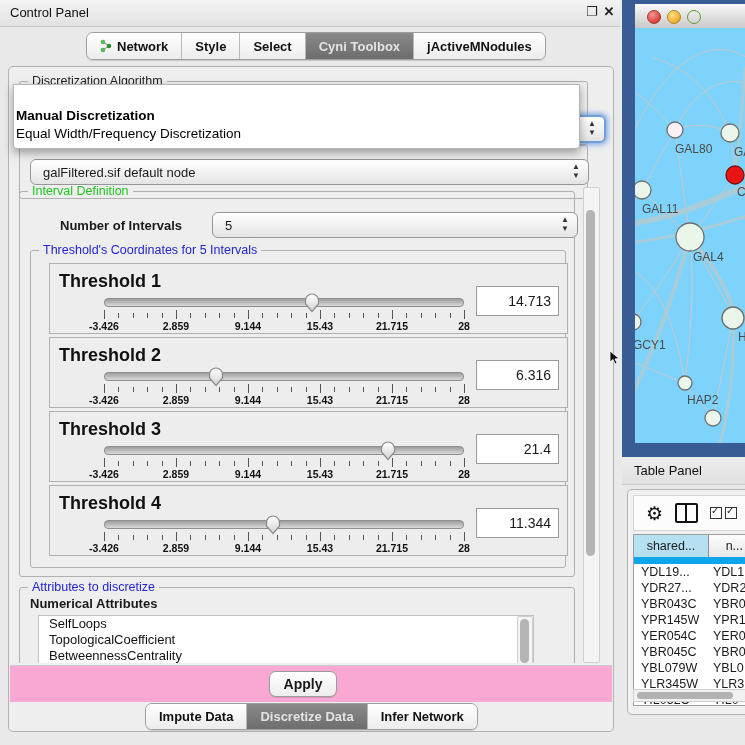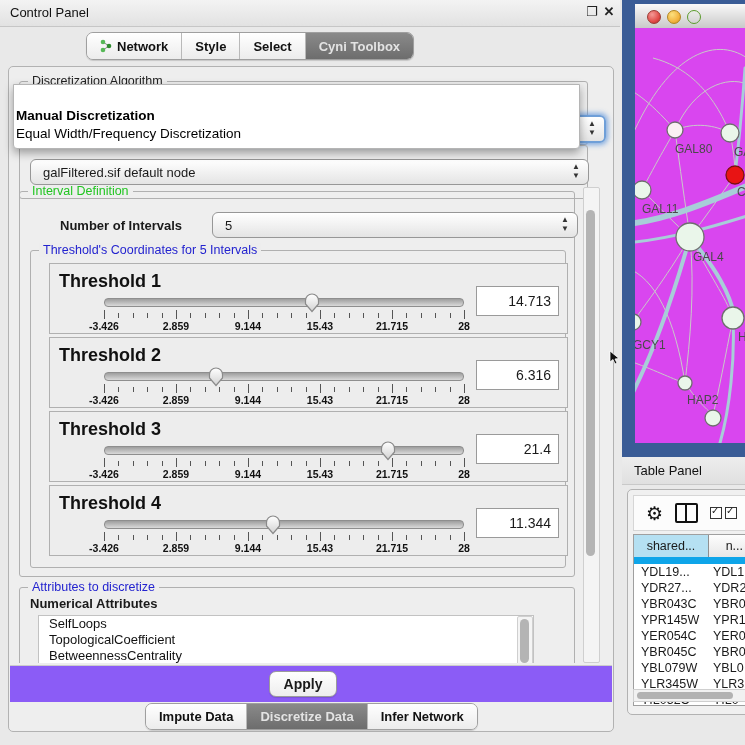--- a/index.html
+++ b/index.html
@@ -65,21 +65,21 @@
   .list-item{font-size:13px;padding:0 0 0 10px;height:16px;line-height:16px;color:#111;white-space:nowrap;}
   
   .button{position:absolute;border:1px solid #9b9b9b;border-radius:7px;
           background:linear-gradient(#ffffff,#ededed);font-size:14px;font-weight:bold;
           display:flex;align-items:center;justify-content:center;box-shadow:0 1px 1px rgba(0,0,0,.12);}
   
   .netwin{position:absolute;left:622px;top:0;width:123px;height:457px;background:#3a5c96;}
   .mac-titlebar{position:absolute;left:13px;top:4px;right:0;height:24px;
                 background:linear-gradient(#f9f9f9,#c9c9c9);border-bottom:1px solid #9b9b9b;}
   .light{position:absolute;top:6px;width:12px;height:12px;border-radius:50%;}
-  .canvas{position:absolute;left:13px;top:28px;right:0;bottom:14px;background:#d946ef;overflow:hidden;}
+  .canvas{position:absolute;left:13px;top:28px;right:0;bottom:14px;background:#7dd3fc;overflow:hidden;}
   
   .tp-bar{position:absolute;left:622px;top:457px;width:123px;height:27px;
           background:linear-gradient(#ededed,#e0e0e0);border-bottom:1px solid #c9c9c9;}
   .tp-bar span{position:absolute;left:12px;top:6px;font-size:13px;color:#111;}
   .tp-panel{position:absolute;left:627px;top:489px;width:118px;height:224px;background:#f0f0f0;
             border:1px solid #b2b2b2;border-radius:5px 0 0 5px;}
   .tp-toolbar{position:absolute;left:5px;top:5px;right:0;height:34px;background:#fcfcfc;
               border:1px solid #d6d6d6;display:flex;align-items:center;gap:12px;padding-left:12px;}
   .chk{width:10px;height:10px;border:1.5px solid #333;display:inline-block;position:relative;background:#fff;}
   .chk:after{content:"✓";position:absolute;left:0px;top:-3px;font-size:10px;color:#222;}
@@ -121,20 +121,23 @@
         <span>Network</span>
       </div>
       <div class="tab">
         <span>Style</span>
       </div>
       <div class="tab">
         <span>Select</span>
       </div>
       <div class="tab selected">
         <span>Cyni Toolbox</span>
+      </div>
+      <div class="tab">
+        <span>jActiveMNodules</span>
       </div>
     </div>
 
   <div class="content">
 
     <div class="groupbox" style="left:10px;top:14px;width:567px;height:62px;">
       <span class="group-title gt-black">Discretization Algorithm</span>
       <div class="combo focus-ring" style="left:10px;top:33px;width:560px;">
         <span class="stepper">▲<br>▼</span>
       </div>
@@ -387,21 +390,21 @@
             <div class="scroll-thumb-v" style="top:2px;height:44px;"></div>
           </div>
         </div>
       </div>
     </div>
 
     <div class="scrollbar-v" style="left:574px;top:120px;height:474px;">
       <div class="scroll-thumb-v" style="top:22px;height:346px;"></div>
     </div>
 
-    <div style="position:absolute;left:1px;right:1px;top:598px;height:36px;background:#8b5cf6;border-top:1px solid #cccccc;">
+    <div style="position:absolute;left:1px;right:1px;top:598px;height:36px;background:#f9a8d4;border-top:1px solid #cccccc;">
       <div class="button" style="left:259px;top:5px;width:66px;height:24px;">Apply</div>
     </div>
   </div>
 
   <div class="tabstrip" id="bottom-tabs" style="left:145px;top:703px;height:25px;">
       <div class="tab">
         <span>Impute Data</span>
       </div>
       <div class="tab selected">
         <span>Discretize Data</span>

